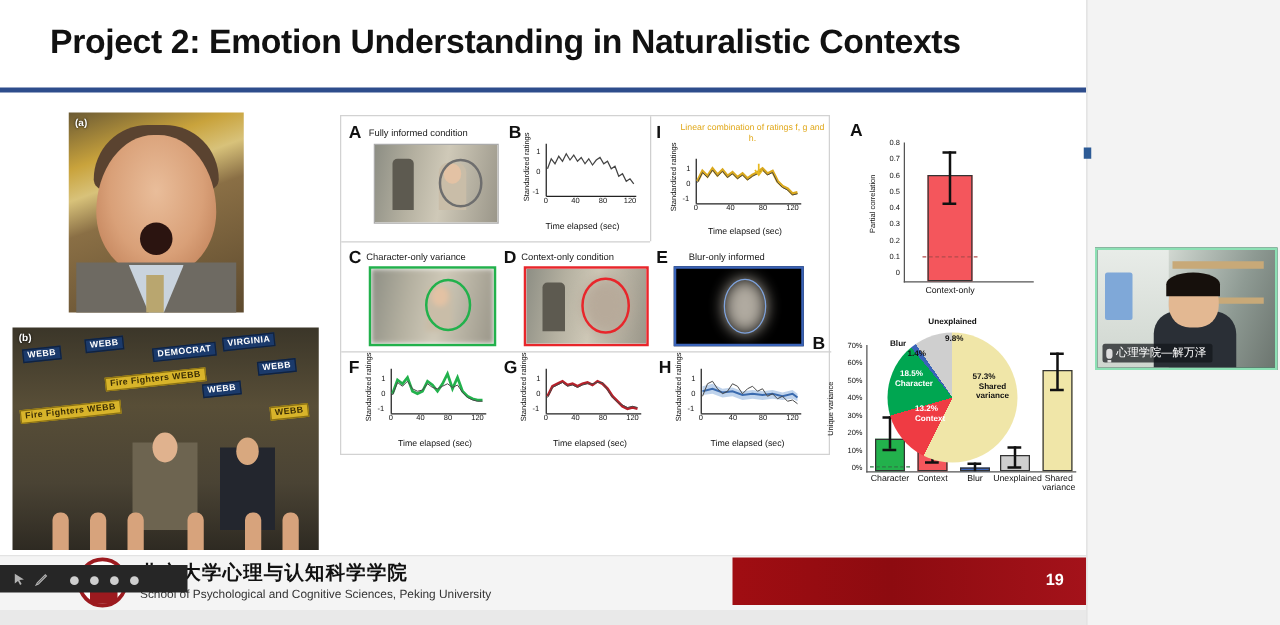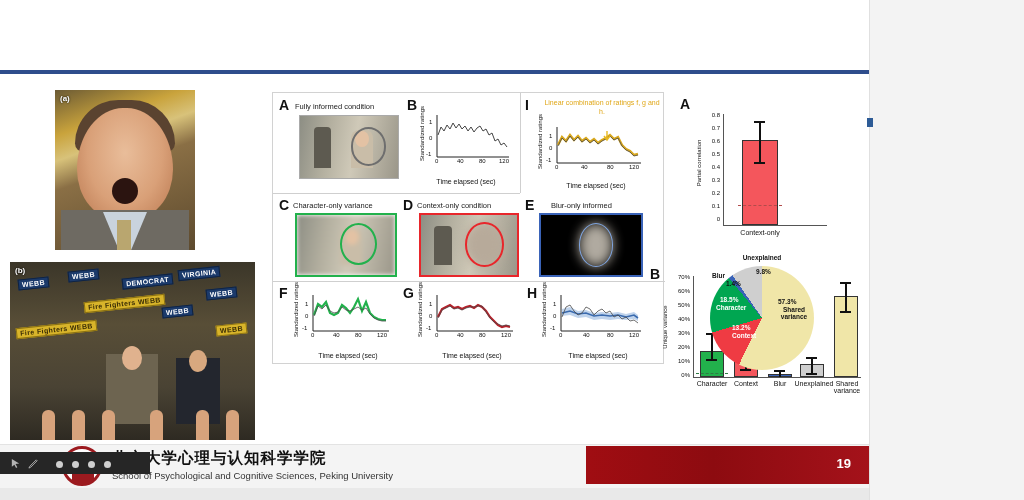--- a/index.html
+++ b/index.html
@@ -161,20 +161,21 @@
   #green-mic { width:8px; height:11px; border-radius:4px; background:#4caf50; }
   #screen-ico { width:10px; height:8px; border:1.4px solid #555; border-radius:1px; }
 </style>
 </head>
 <body>
 
 <div id="root">
 
   <div id="slide">
 
+    <div id="title">Project 2: Emotion Understanding in Naturalistic Contexts</div>
     <div id="title-rule"></div>
 
     <div id="photo-a">
       <div class="hair"></div>
       <div class="face"></div>
       <div class="mouth"></div>
       <div class="suit"></div>
       <div class="shirt"></div>
       <div class="tie"></div>
       <div class="photo-tag">(a)</div>
@@ -441,20 +442,34 @@
     <div id="pku-en">School of Psychological and Cognitive Sciences, Peking University</div>
     <div id="slide-banner">
       <div id="slide-num">19</div>
     </div>
   </div>
 
   <div id="right-rail">
     <div style="position:absolute;left:-3px;top:118px;width:6px;height:9px;background:#2d5b96;"></div>
   </div>
 
+  <div id="cam">
+    <div class="cam-bg"></div>
+    <div class="cam-wall"></div>
+    <div class="cam-cloth"></div>
+    <div class="cam-rail"></div>
+    <div class="cam-rail2"></div>
+    <div class="cam-body"></div>
+    <div class="cam-head"></div>
+    <div class="cam-hair"></div>
+    <div id="cam-label">
+      <span class="mic-glyph"></span>
+      <span>心理学院—解万泽</span>
+    </div>
+  </div>
 
   <div id="tool-strip">
     <svg class="tool-ico" style="left:10px;" viewBox="0 0 12 12">
       <path d="M2 1 L10 6 L6 6.6 L8 10 L6.6 10.8 L4.8 7.4 L2 9.6 Z" fill="#ccc"></path>
     </svg>
     <svg class="tool-ico" style="left:28px;" viewBox="0 0 12 12">
       <path d="M1 11 L3 10 L10 3 L9 2 L2 9 Z" fill="none" stroke="#ccc" stroke-width="1"></path>
     </svg>
     <div class="dot-ico" style="left:56px;"></div>
     <div class="dot-ico" style="left:72px;"></div>

